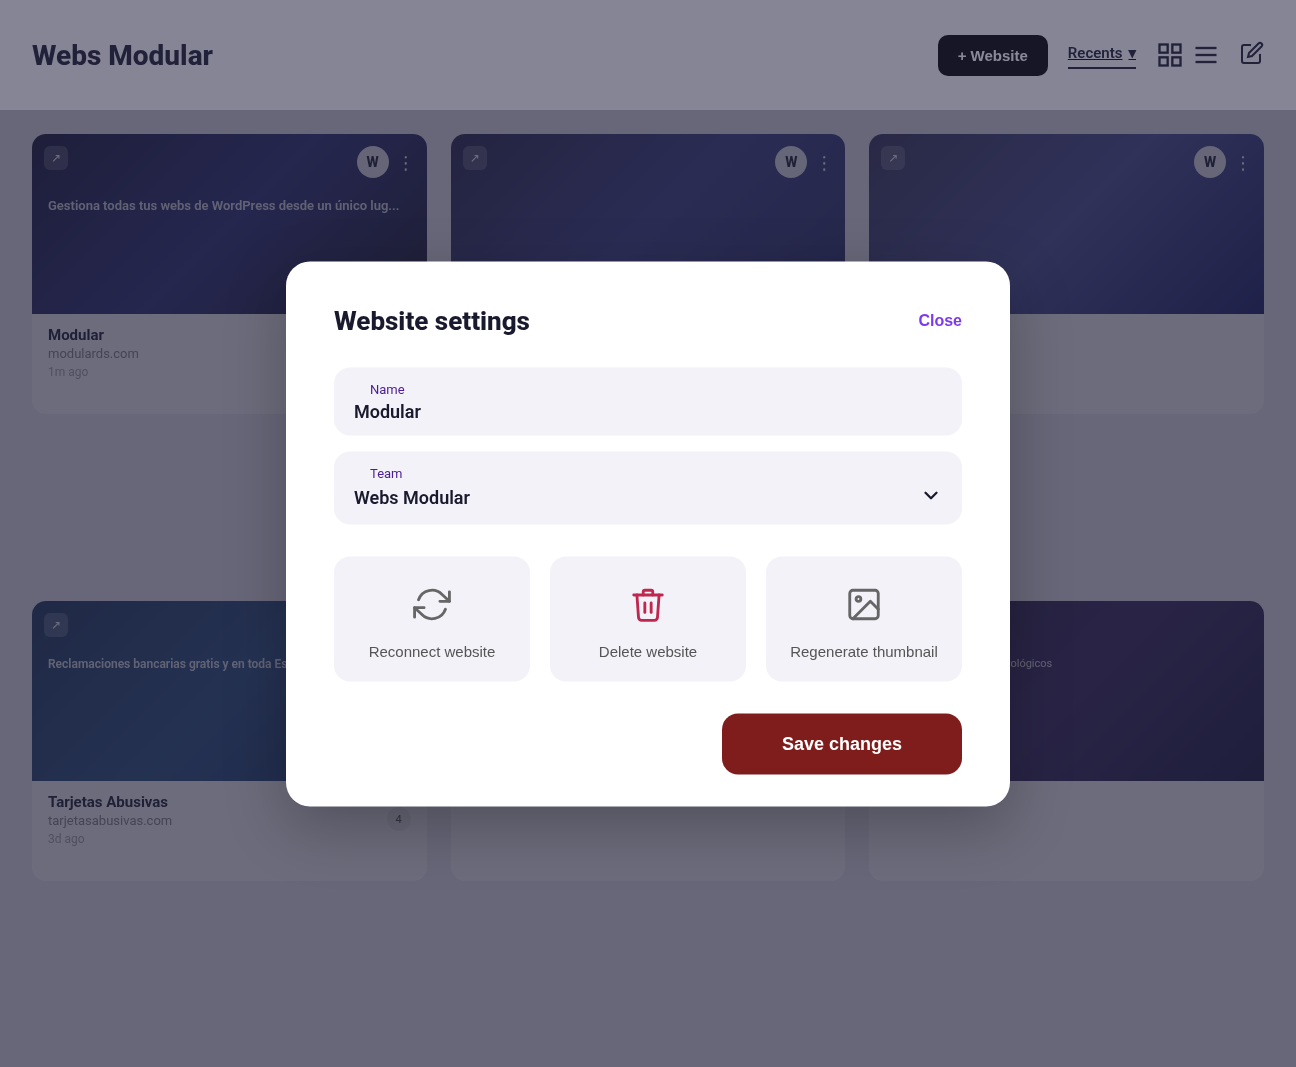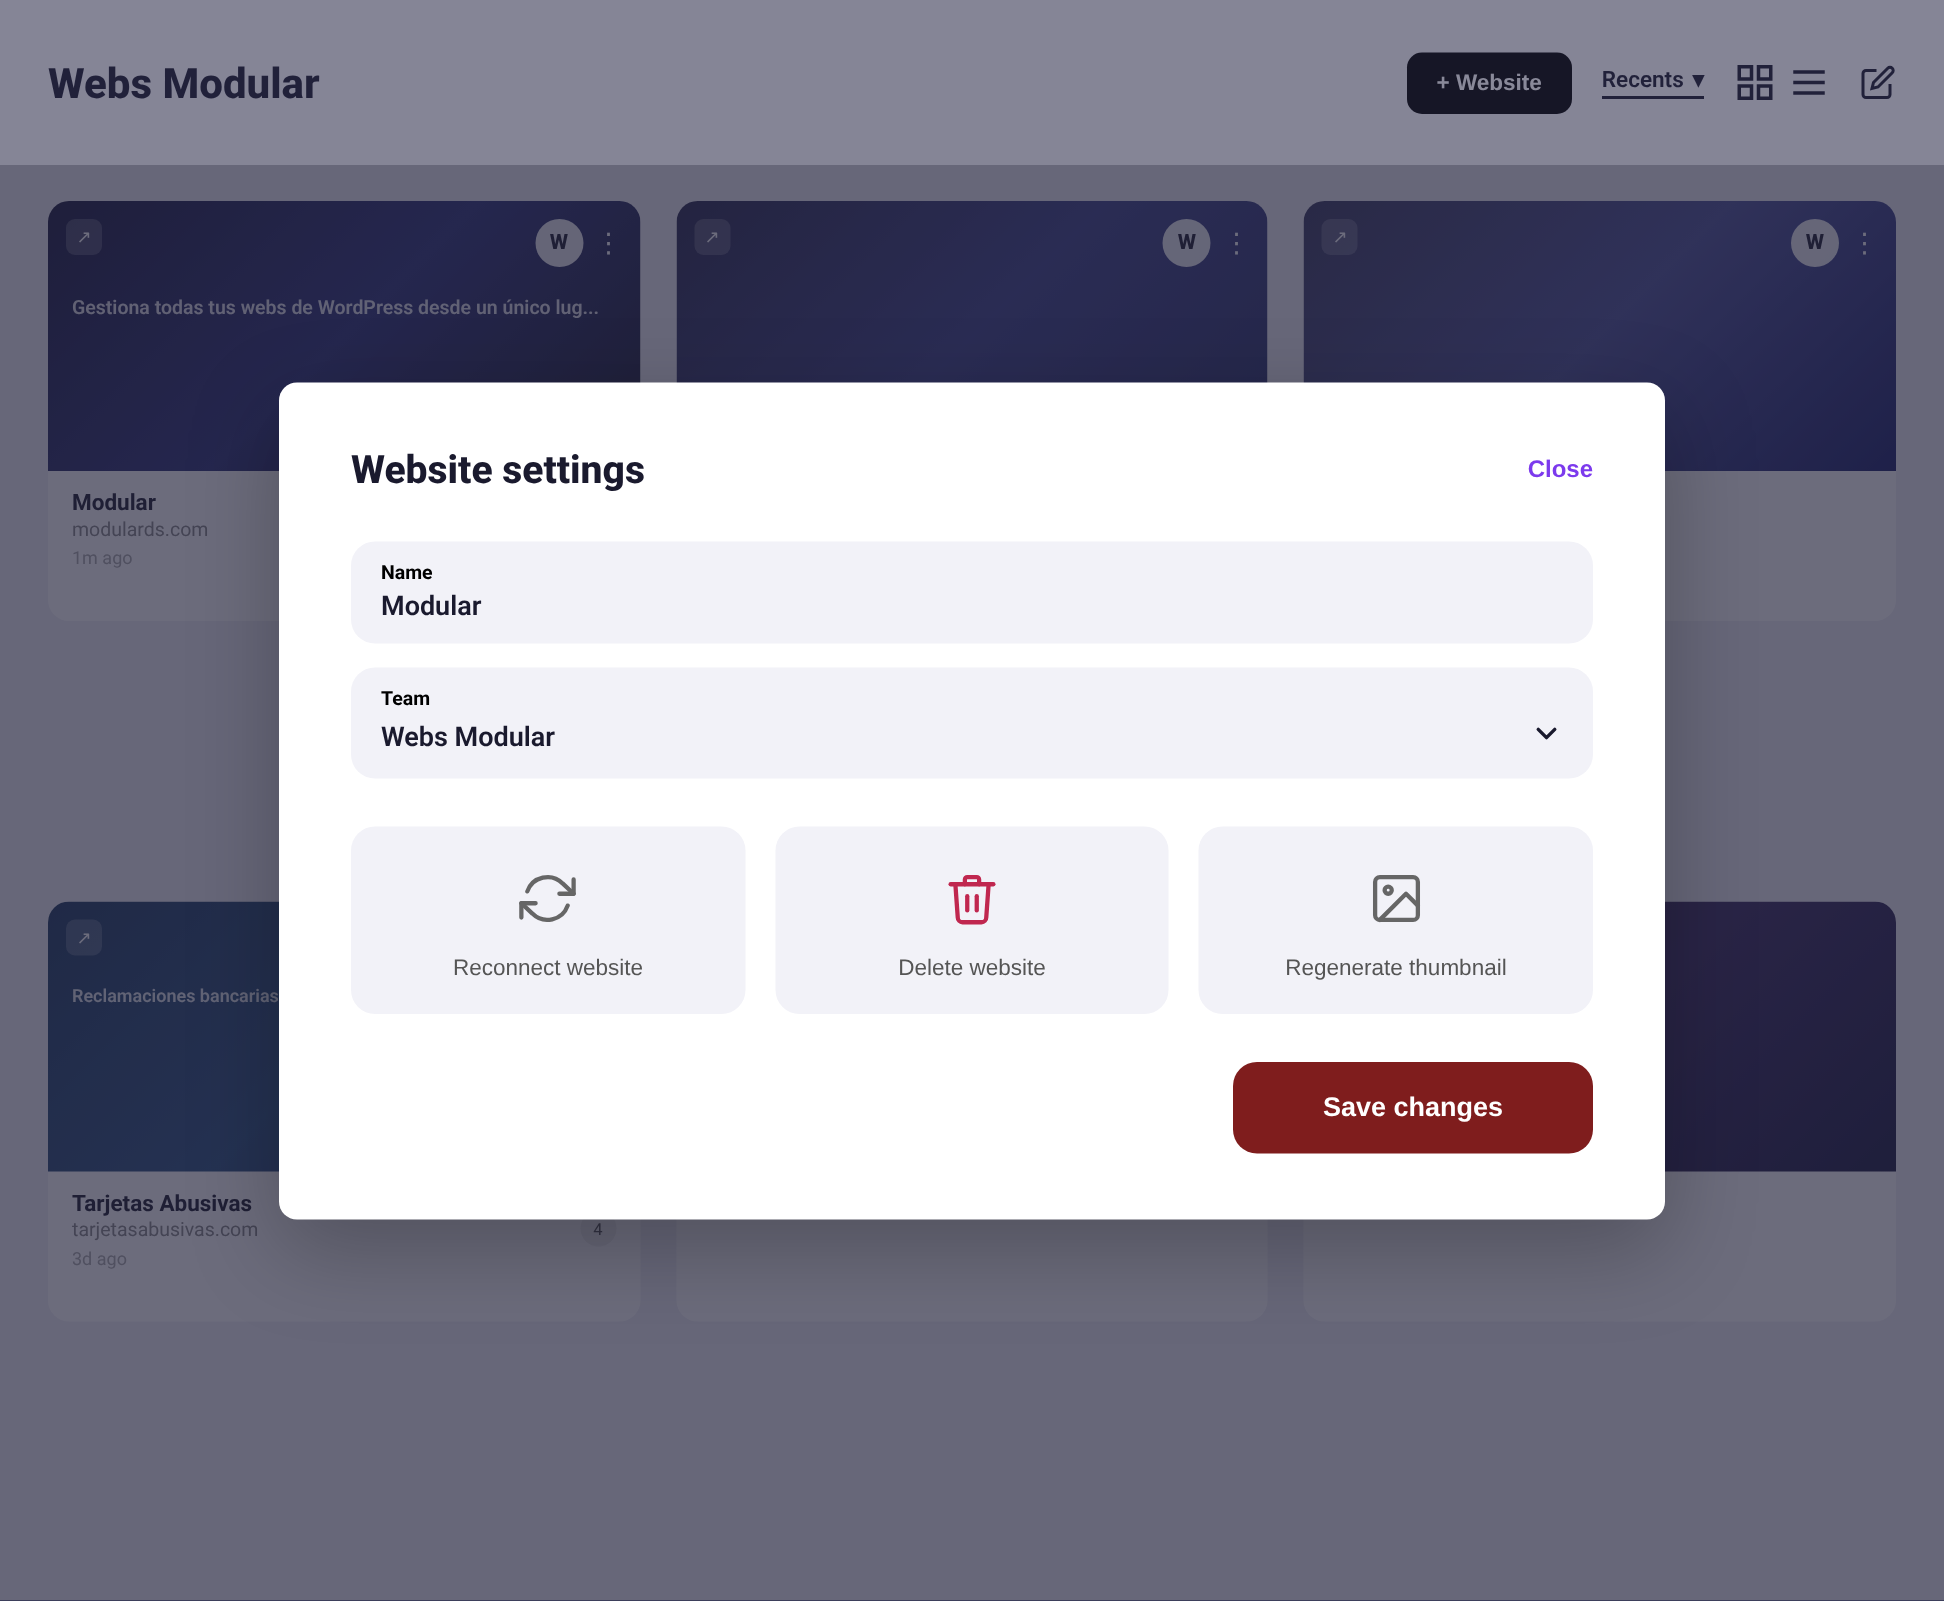--- a/index.html
+++ b/index.html
@@ -49,23 +49,23 @@
       font-size: 15px;
       font-weight: 600;
       cursor: pointer;
       display: flex;
       align-items: center;
       gap: 6px;
     }
 
     .header-right {
       display: flex;
-      align-items: center;
       gap: 20px;
       margin-left: auto;
+      text-decoration: underline;
     }
 
     .recents-btn {
       display: flex;
       align-items: center;
       gap: 6px;
       font-size: 15px;
       font-weight: 600;
       color: #1a1a2e;
       border-bottom: 2px solid #1a1a2e;
@@ -157,23 +157,23 @@
       z-index: 10;
     }
 
     
     .modal {
       position: absolute;
       top: 50%;
       left: 50%;
       transform: translate(-50%, -50%);
       background: #fff;
-      border-radius: 12px;
-      width: 924px;
-      padding: 44px 48px 44px;
+      border-radius: 24px;
+      width: 724px;
+      padding: 44px 48px 32px;
       z-index: 20;
       box-shadow: 0 20px 60px rgba(0,0,0,0.25);
     }
 
     .modal-header {
       display: flex;
       align-items: center;
       justify-content: space-between;
       margin-bottom: 32px;
     }
@@ -196,23 +196,24 @@
     
     .field-group {
       background: #f2f2f8;
       border-radius: 16px;
       padding: 14px 20px;
       margin-bottom: 16px;
     }
 
     .field-label {
       font-size: 13px;
-      color: #000000;
-      font-weight: 700;
+      color: #4c1d95;
+      font-weight: 400;
       margin-bottom: 4px;
+      margin-left: 16px;
     }
 
     .field-value {
       font-size: 18px;
       font-weight: 600;
       color: #1a1a2e;
     }
 
     .field-row {
       display: flex;

